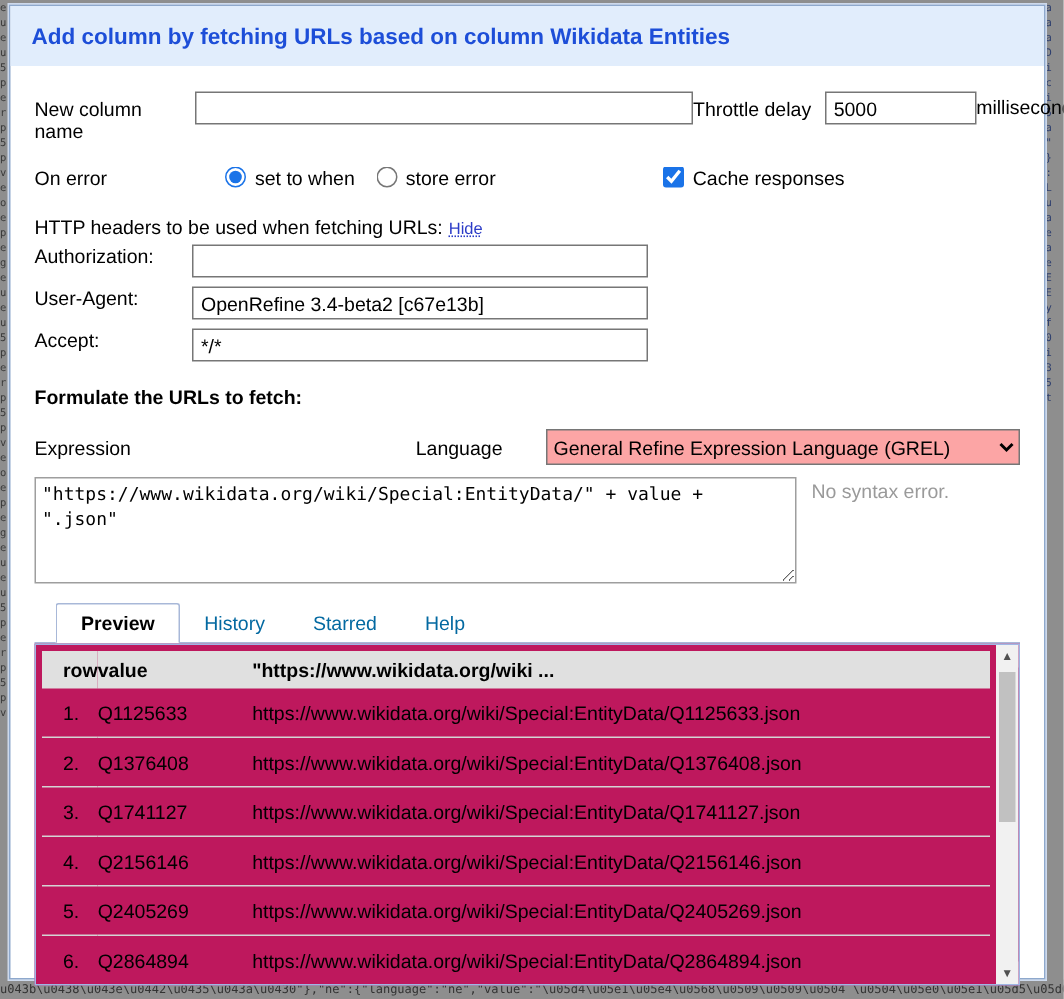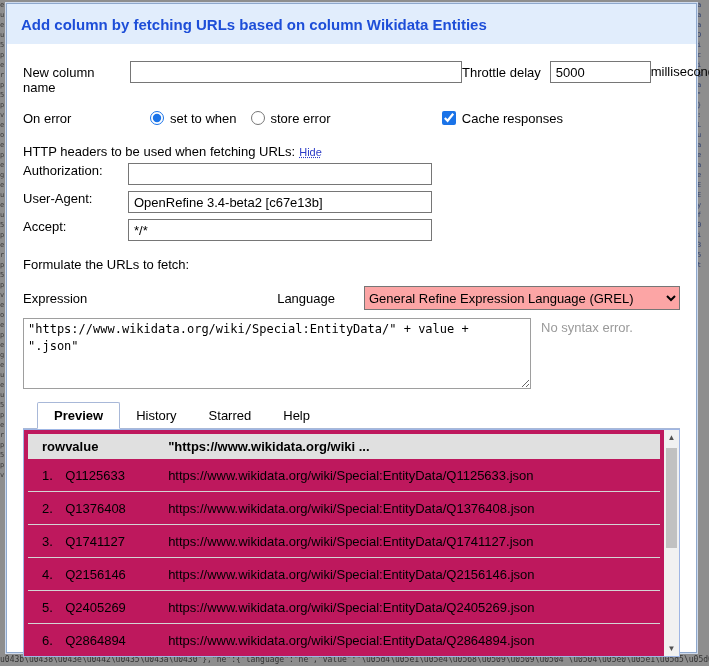--- a/index.html
+++ b/index.html
@@ -68,21 +68,21 @@
 
   
   .headers-title { margin-top: 16px; display: flex; align-items: baseline; }
   .hide-link { color: #2b3bc7; font-size: 11px; margin-left: 4px; text-decoration: underline dotted; cursor: pointer; }
   .hdr-grid { margin-top: 4px; }
   .hdr-row { display: flex; margin-bottom: 6px; }
   .hdr-lbl { width: 105px; flex: none; }
   .hdr-input { width: 304px; height: 21px; }
 
   
-  .formulate { margin-top: 16px; font-weight: normal; }
+  .formulate { margin-top: 16px; font-weight: bold; }
   .expr-row { display: flex; align-items: center; margin-top: 14px; }
   .lang-group { margin-left: auto; display: flex; align-items: center; gap: 21px; }
   .lang-label { margin-right: 8px; }
   select {
     font-size: 13px; font-family: "Liberation Sans", sans-serif;
     height: 24px; width: 316px;
     border: 1px solid #767676; background: #fca5a5; color: #000;
   }
   .expr-area-row { display: flex; margin-top: 8px; }
   textarea.expr {
@@ -91,21 +91,21 @@
     font-family: "DejaVu Sans Mono", monospace;
     font-size: 12px; line-height: 17px;
     padding: 2px 4px;
     resize: both; outline: none;
     color: #000;
   }
   .syntax-ok { color: #9a9a9a; font-size: 13px; margin-left: 10px; padding-top: 2px; }
 
   
   .tabs { display: flex; align-items: flex-end; margin-top: 12px; border-bottom: 1px solid #a8b8d8; height: 28px; padding-left: 14px; text-align: center; }
-  .tab { font-size: 13px; padding: 5px 16px; cursor: pointer; color: #000000; }
+  .tab { font-size: 13px; padding: 5px 16px; cursor: pointer; color: #0369a1; }
   .tab.active {
     color: #000; font-weight: bold;
     border: 1px solid #a8b8d8; border-bottom: 1px solid #fff;
     border-radius: 2px 2px 0 0;
     background: #fff; margin-bottom: -1px;
   }
 
   
   .preview-panel {
     border: 1px solid #9fb6e4;

